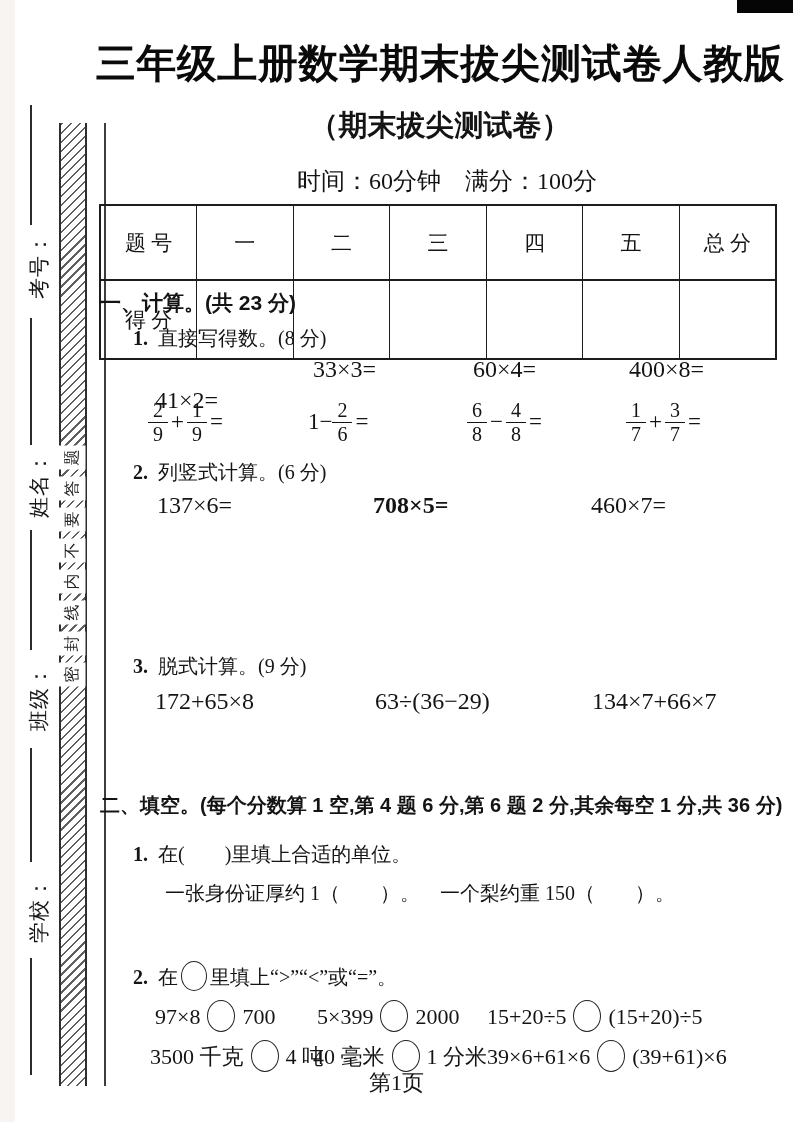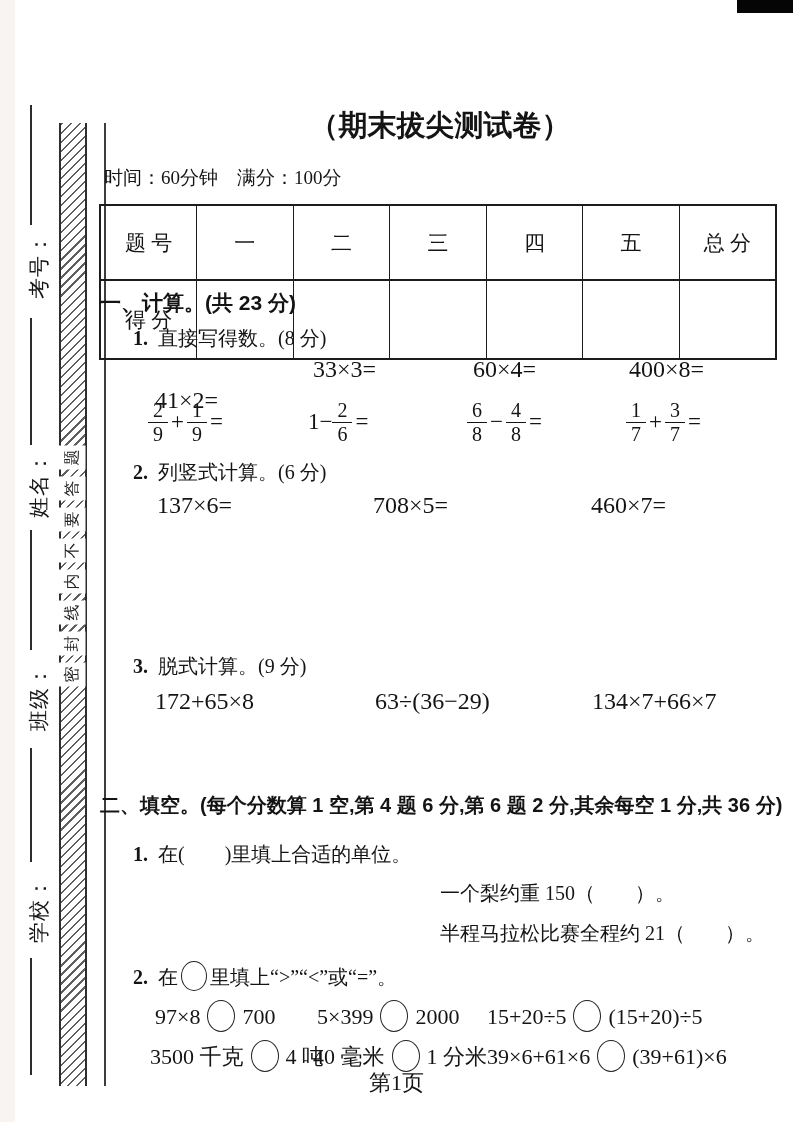--- a/index.html
+++ b/index.html
@@ -20,21 +20,21 @@
              display:flex;align-items:center;justify-content:center;
              font-size:16px;transform:rotate(-90deg);color:#222;}
   .inner-rule{left:104px;top:123px;width:2px;height:963px;background:#3d3d3d;}
 
   
   .title{left:95px;top:36px;width:690px;text-align:center;
          font-family:"Liberation Sans","DejaVu Sans",sans-serif;font-weight:900;
          font-size:40px;letter-spacing:0.5px;color:#0a0a0a;white-space:nowrap;}
   .subtitle{left:95px;top:106px;width:690px;text-align:center;
             font-family:"Liberation Sans","DejaVu Sans",sans-serif;font-weight:800;font-size:29px;}
-  .meta{left:104px;top:165px;width:672px;text-align:left;font-size:19px;}
+  .meta{left:111px;top:165px;width:672px;text-align:center;font-size:24px;}
 
   
   table.score{position:absolute;left:99px;top:204px;width:678px;border-collapse:collapse;
               table-layout:fixed;border:2.5px solid #1c1c1c;}
   table.score td{border:1.5px solid #1c1c1c;text-align:center;font-size:21px;padding:16px;}
   table.score tr.hd td{height:41px;border-bottom:2px solid #1c1c1c;}
   table.score tr.sc td{height:45px;}
 
   
   .sec-head{font-family:"Liberation Sans","DejaVu Sans",sans-serif;font-weight:800;
@@ -85,20 +85,21 @@
     <span class="seal-char" style="top:352px;">答</span>
     <span class="seal-char" style="top:383px;">要</span>
     <span class="seal-char" style="top:414px;">不</span>
     <span class="seal-char" style="top:445px;">内</span>
     <span class="seal-char" style="top:476px;">线</span>
     <span class="seal-char" style="top:507px;">封</span>
     <span class="seal-char" style="top:538px;">密</span>
   </div>
   <div class="abs inner-rule"></div>
 
+  <div class="abs title">三年级上册数学期末拔尖测试卷人教版</div>
   <div class="abs subtitle">（期末拔尖测试卷）</div>
   <div class="abs meta">时间：60分钟　满分：100分</div>
 
   <table class="score">
     <tbody>
         <tr class="hd">
       <td>题 号</td>
       <td>一</td>
       <td>二</td>
       <td>三</td>
@@ -170,37 +171,37 @@
         <span class="fn">3</span>
         <span class="fd">7</span>
       </span>
     <span class="fop">=</span>
   </div>
 
   <div class="abs item" style="left:133px;top:459px;text-align:center;">
     <span class="num">2.</span><span>列竖式计算。(6 分)</span>
   </div>
   <span class="abs eq" style="left:157px;top:492px;">137×6=</span>
-  <span class="abs eq" style="left:373px;top:492px;">708×5=</span>
+  <span class="abs eq" style="left:373px;top:492px;font-weight:bold;">708×5=</span>
   <span class="abs eq" style="left:591px;top:492px;">460×7=</span>
 
   <div class="abs item" style="left:133px;top:653px;">
     <span class="num">3.</span><span>脱式计算。(9 分)</span>
   </div>
   <span class="abs eq" style="left:155px;top:688px;">172+65×8</span>
   <span class="abs eq" style="left:375px;top:688px;">63÷(36−29)</span>
   <span class="abs eq" style="left:592px;top:688px;">134×7+66×7</span>
 
   <div class="abs sec-head" style="left:100px;top:792px;font-size:20px;">二、填空。(每个分数算 1 空,第 4 题 6 分,第 6 题 2 分,其余每空 1 分,共 36 分)</div>
 
   <div class="abs item" style="left:133px;top:841px;">
     <span class="num">1.</span><span>在(　　)里填上合适的单位。</span>
   </div>
+  <span class="abs blankline" style="left:165px;top:880px;">一张身份证厚约 1（　　）。</span>
   <span class="abs blankline" style="left:440px;top:880px;">一个梨约重 150（　　）。</span>
-  <span class="abs blankline" style="left:440px;top:920px;">半程马拉松比赛全程约 21（　　）。</span>
 
   <div class="abs item" style="left:133px;top:961px;">
     <span class="num">2.</span><span>在</span><span class="ellipse small"></span><span>里填上“&gt;”“&lt;”或“=”。</span>
   </div>
 
   <div class="abs cmp" style="left:155px;top:1000px;">
     <span>97×8</span><span class="ellipse"></span><span>700</span>
   </div>
   <div class="abs cmp" style="left:317px;top:1000px;">
     <span>5×399</span><span class="ellipse"></span><span>2000</span>

